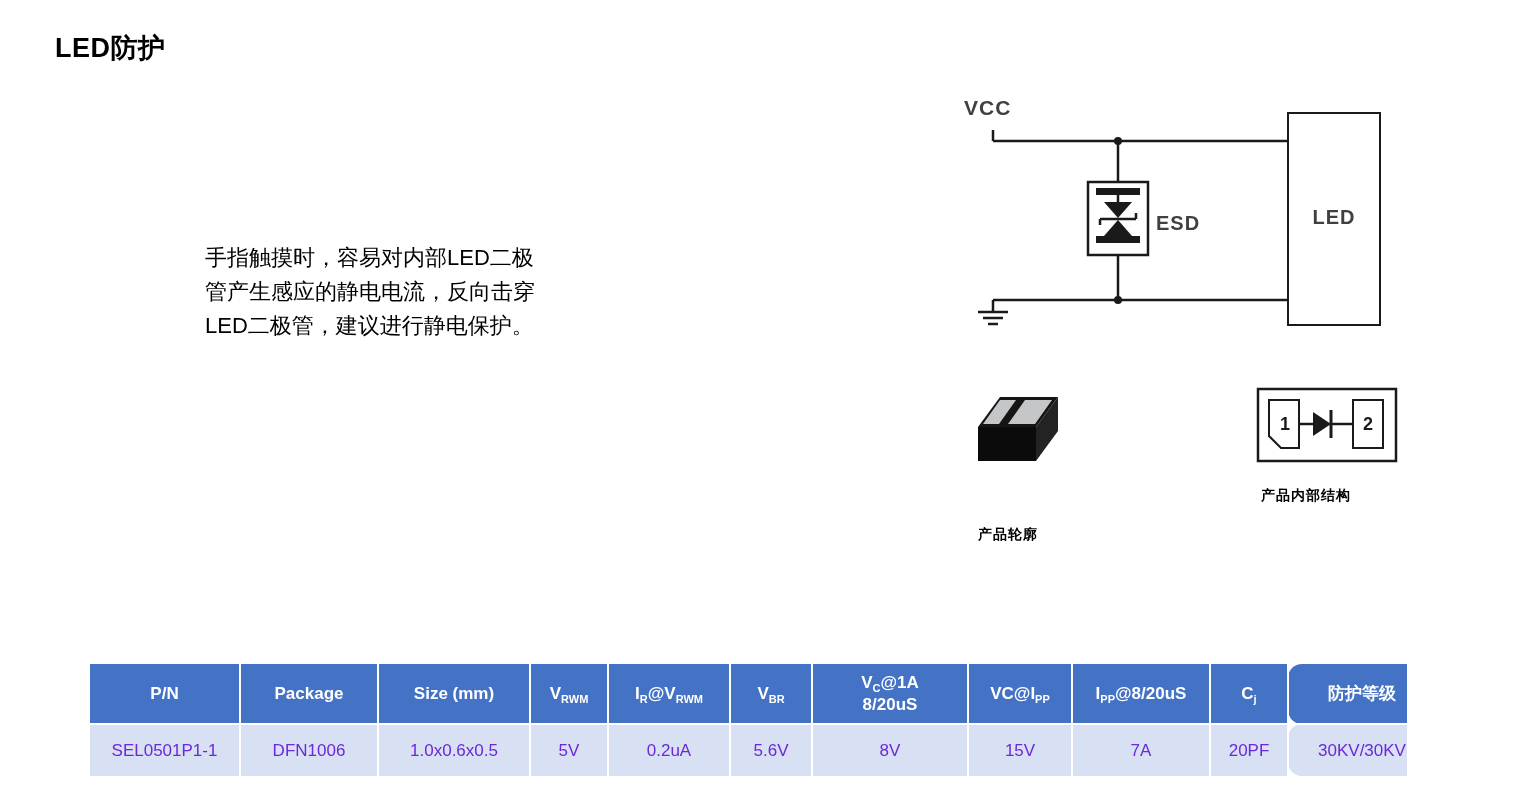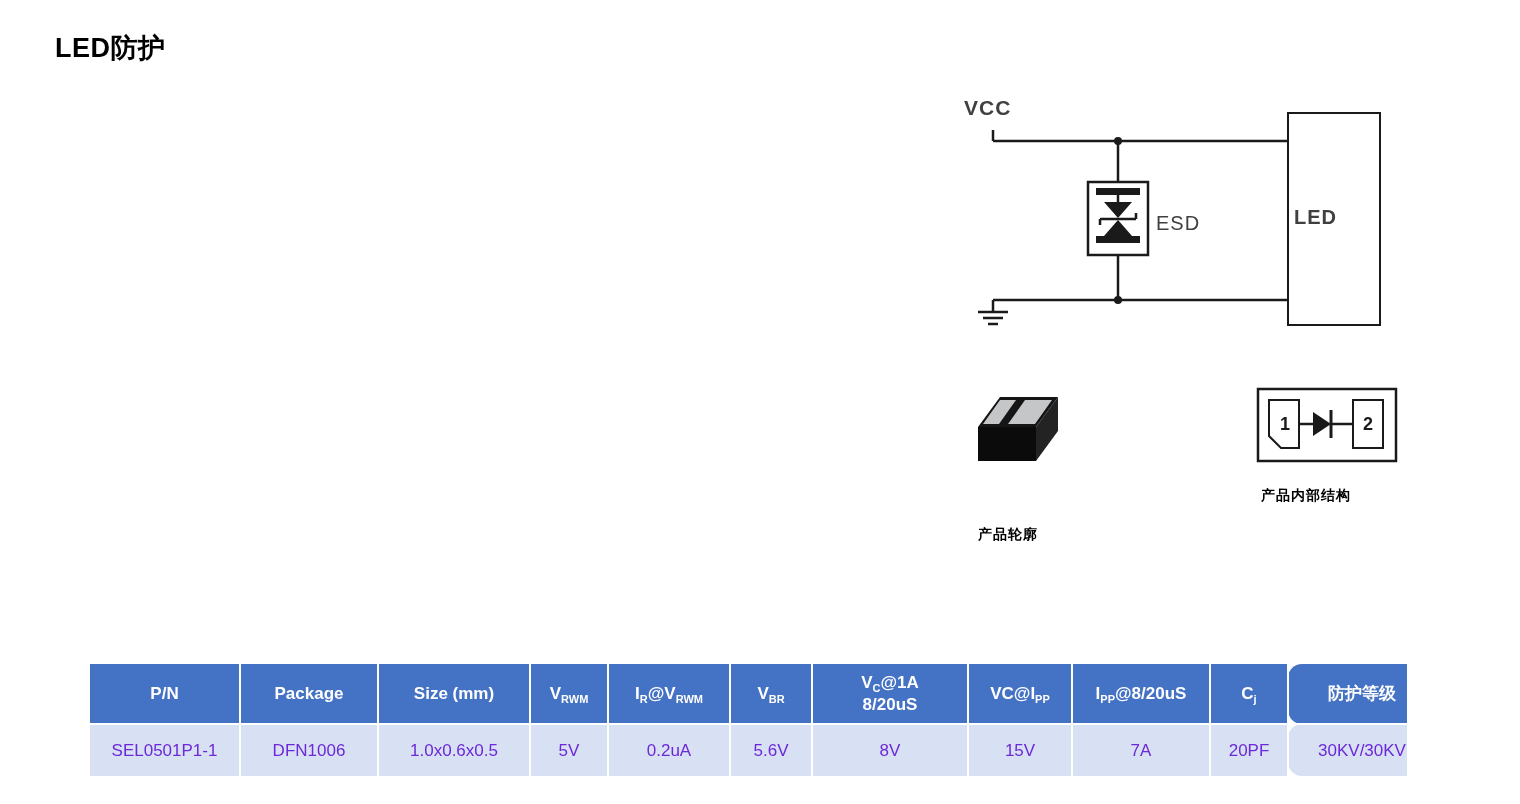--- a/index.html
+++ b/index.html
@@ -27,22 +27,22 @@
     top: 241px;
     font-size: 22px;
     line-height: 34px;
     white-space: pre-line;
   }
   
   .circuit-wrap { position: absolute; left: 950px; top: 88px; width: 450px; height: 252px; }
   .circuit-wrap svg { position: absolute; left: 0; top: 0; }
   .lbl { position: absolute; color: #404040; }
   .lbl-vcc { left: 14px; top: 8px; font-size: 21px; font-weight: 600; letter-spacing: 1px; }
-  .lbl-esd { left: 206px; top: 124px; font-size: 20px; font-weight: 400; letter-spacing: 1px; }
-  .lbl-led { left: 344px; top: 118px; width: 80px; font-size: 20px; font-weight: 600; letter-spacing: 1px; }
+  .lbl-esd { left: 206px; top: 124px; font-size: 20px; font-weight: 700; letter-spacing: 1px; }
+  .lbl-led { left: 344px; top: 118px; width: 80px; text-align: center; font-size: 20px; font-weight: 600; letter-spacing: 1px; }
   
   .outline-wrap { position: absolute; left: 958px; top: 385px; width: 125px; height: 105px; }
   .caption {
     position: absolute;
     font-size: 14px;
     font-weight: 700;
     letter-spacing: 1px;
   }
   .caption-outline { left: 978px; top: 526px; }
   .caption-internal { left: 1261px; top: 487px; }
@@ -85,20 +85,23 @@
   .spec th:last-child, .spec td:last-child { border-right: none; border-radius: 14px; }
   sub { font-size: 11px; line-height: 0; vertical-align: -4px; font-weight: inherit; }
 </style>
 </head>
 <body>
 
 <div class="canvas">
 
   <div class="page-title">LED防护</div>
 
+  <div class="desc">手指触摸时，容易对内部LED二极
+管产生感应的静电电流，反向击穿
+LED二极管，建议进行静电保护。</div>
 
   <div class="circuit-wrap">
     <svg width="450" height="252" viewBox="0 0 450 252">
 
       <g stroke="#1a1a1a" stroke-width="2.5" fill="none">
         <path d="M43,42 V53"></path>
         <path d="M43,53 H338"></path>
         <path d="M168,53 V212"></path>
         <path d="M43,212 H338"></path>
         <path d="M43,212 V224"></path>

